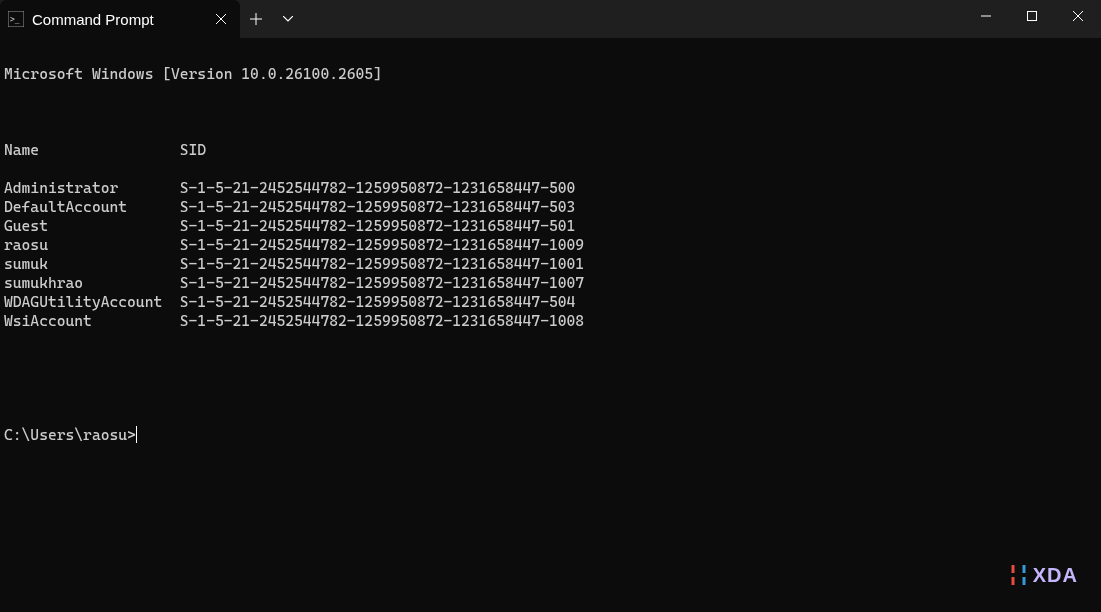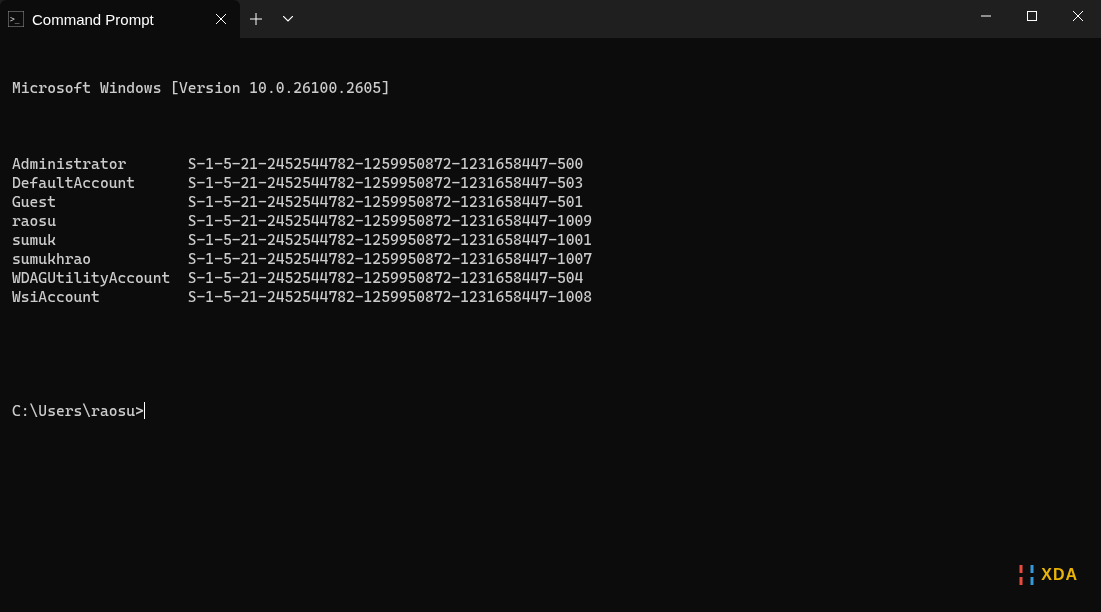--- a/index.html
+++ b/index.html
@@ -74,26 +74,25 @@
     }
     .win-btn {
       width: 46px;
       height: 31px;
       display: flex;
       align-items: center;
       justify-content: center;
       color: #ffffff;
     }
     .terminal-content {
-      padding: 22px 4px;
+      padding: 8px 4px;
       font-size: 15px;
       line-height: 19px;
       white-space: pre;
       letter-spacing: 0;
-      margin-left: 8px;
     }
     .cursor {
       display: inline-block;
       width: 1px;
       height: 17px;
       background: #ffffff;
       vertical-align: text-bottom;
       margin-bottom: 1px;
     }
     .watermark {
@@ -102,22 +101,22 @@
       right: 23px;
       display: flex;
       align-items: center;
       gap: 5px;
       pointer-events: none;
     }
     .watermark-icon { width: 18px; height: 24px; }
     .watermark-text {
       font-family: 'Arial Black', Arial, sans-serif;
       font-weight: 900;
-      font-size: 16px;
-      color: #eab308;
+      font-size: 20px;
+      color: #c4b5fd;
       letter-spacing: 1px;
     }
     .row { display: block; }
     .col-name { display: inline-block; width: 20ch; }
     .col-sid { display: inline; }
   </style>
 </head>
 <body>
 
 <div class="title-bar">
@@ -161,20 +160,21 @@
       <svg width="10" height="10" viewBox="0 0 10 10">
           <path d="M0,0 L10,10 M10,0 L0,10" stroke="#ffffff" stroke-width="1"></path>
         </svg>
     </div>
   </div>
 </div>
 
 <div class="terminal-content">
 <span class="row"><span>Microsoft Windows [Version 10.0.26100.2605]</span></span>
 <span class="row"> </span>
+<span class="row"><span class="col-name">Name</span><span class="col-sid">SID</span></span>
 <div id="accounts-container"><span class="row"><span class="col-name">Administrator</span><span class="col-sid">S-1-5-21-2452544782-1259950872-1231658447-500</span></span><span class="row"><span class="col-name">DefaultAccount</span><span class="col-sid">S-1-5-21-2452544782-1259950872-1231658447-503</span></span><span class="row"><span class="col-name">Guest</span><span class="col-sid">S-1-5-21-2452544782-1259950872-1231658447-501</span></span><span class="row"><span class="col-name">raosu</span><span class="col-sid">S-1-5-21-2452544782-1259950872-1231658447-1009</span></span><span class="row"><span class="col-name">sumuk</span><span class="col-sid">S-1-5-21-2452544782-1259950872-1231658447-1001</span></span><span class="row"><span class="col-name">sumukhrao</span><span class="col-sid">S-1-5-21-2452544782-1259950872-1231658447-1007</span></span><span class="row"><span class="col-name">WDAGUtilityAccount</span><span class="col-sid">S-1-5-21-2452544782-1259950872-1231658447-504</span></span><span class="row"><span class="col-name">WsiAccount</span><span class="col-sid">S-1-5-21-2452544782-1259950872-1231658447-1008</span></span></div>
 <span class="row"> </span>
 <span class="row"> </span>
 <span class="row"><span>C:\Users\raosu&gt;</span><span class="cursor"></span></span>
 </div>
 
 <div class="watermark">
   <span class="watermark-icon">
     <svg viewBox="0 0 18 24">
         <path d="M3,2 L3,10 M3,14 L3,22" stroke="#e74c3c" stroke-width="3"></path>

